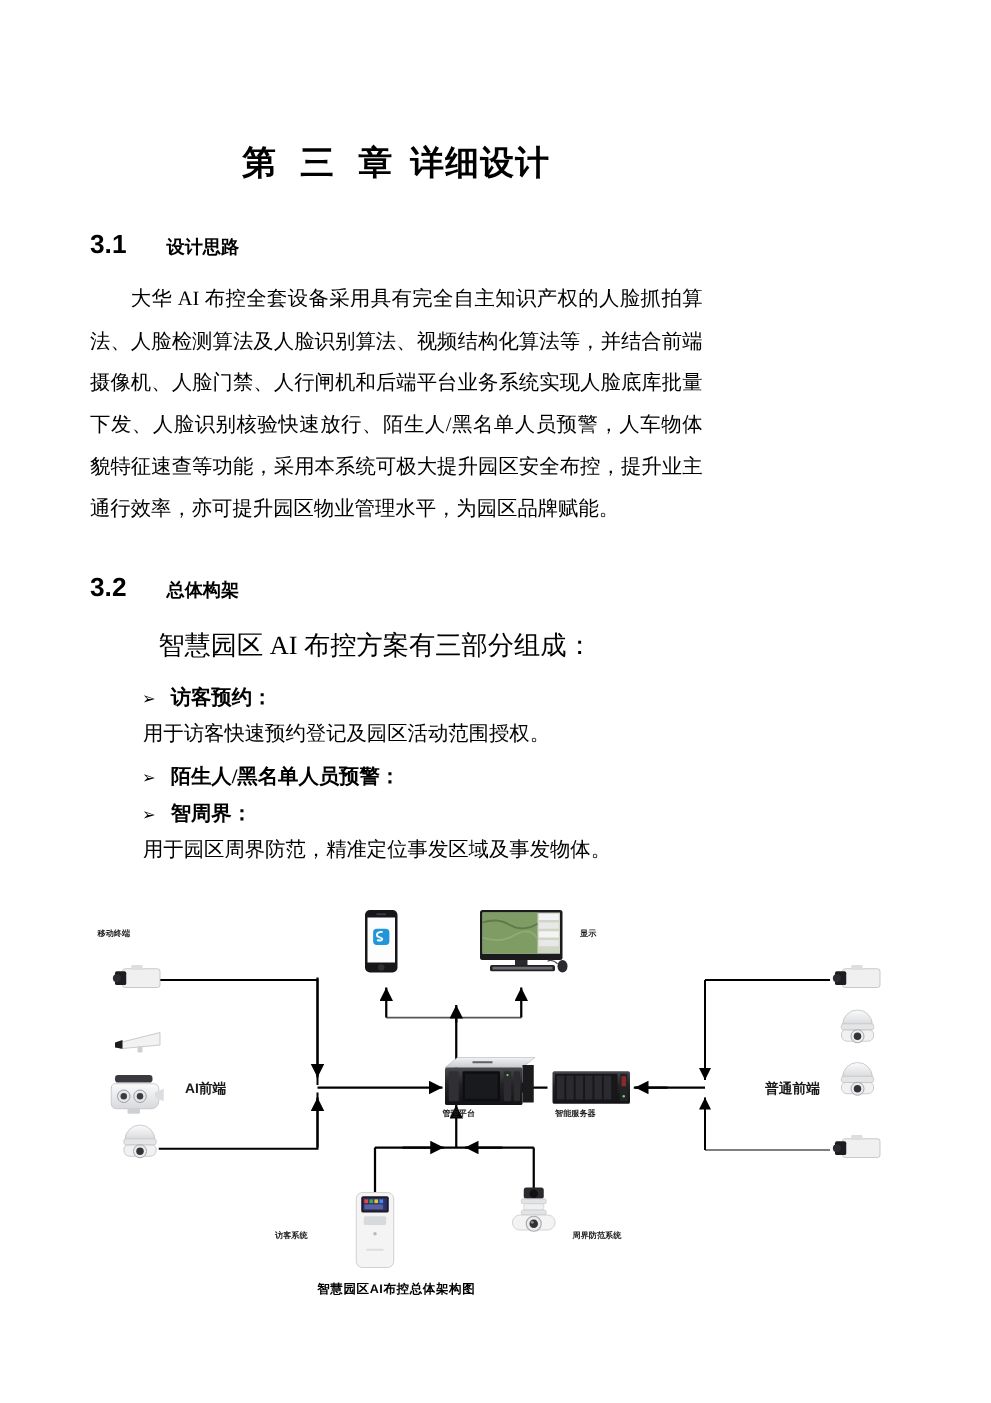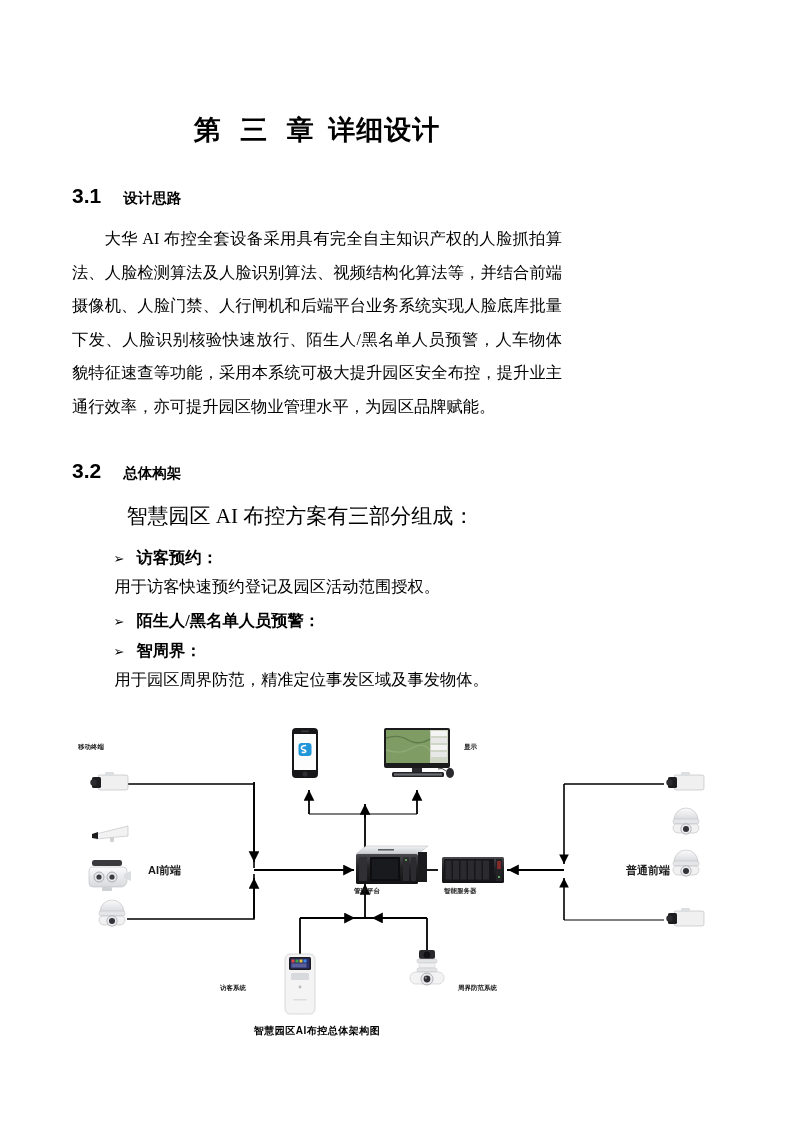--- a/index.html
+++ b/index.html
@@ -38,25 +38,26 @@
   
   .section-head {
     display: flex;
     align-items: baseline;
     margin-top: 36px;
     font-family: "Liberation Sans", "DejaVu Sans", sans-serif;
   }
   .section-head .sec-num {
     font-size: 21px;
     font-weight: bold;
-    margin-right: 22px;
+    margin-right: 8px;
   }
   .section-head .sec-label {
     font-size: 14.5px;
     font-weight: bold;
+    margin-left: 24px;
   }
 
   
   .body-para {
     font-size: 16.3px;
     line-height: 2.06;
     text-align: justify;
     text-justify: inter-ideograph;
     margin: 14px 0 0 0;
     text-indent: 2em;
@@ -357,20 +358,20 @@
         <circle cx="14" cy="29" r="3.4" fill="#303035"></circle>
         <circle cx="12.8" cy="27.8" r="1.1" fill="#8d8f94"></circle>
       </g>
     </svg>
 
     <span class="dg-label" style="left:6px; top:21px;">移动终端</span>
     <span class="dg-label" style="left:392px; top:21px;">显示</span>
     <span class="dg-label big" style="left:76px; top:141px;">AI前端</span>
     <span class="dg-label" style="left:282px; top:165px;">管理平台</span>
     <span class="dg-label" style="left:372px; top:165px;">智能服务器</span>
-    <span class="dg-label big" style="left:554px; top:141px;">普通前端</span>
+    <span class="dg-label big" style="left:540px; top:141px;">普通前端</span>
     <span class="dg-label" style="left:148px; top:262px;">访客系统</span>
     <span class="dg-label" style="left:386px; top:262px;">周界防范系统</span>
   </div>
 
   <div class="diagram-caption">智慧园区AI布控总体架构图</div>
 
 </div>
 
 </body></html>

